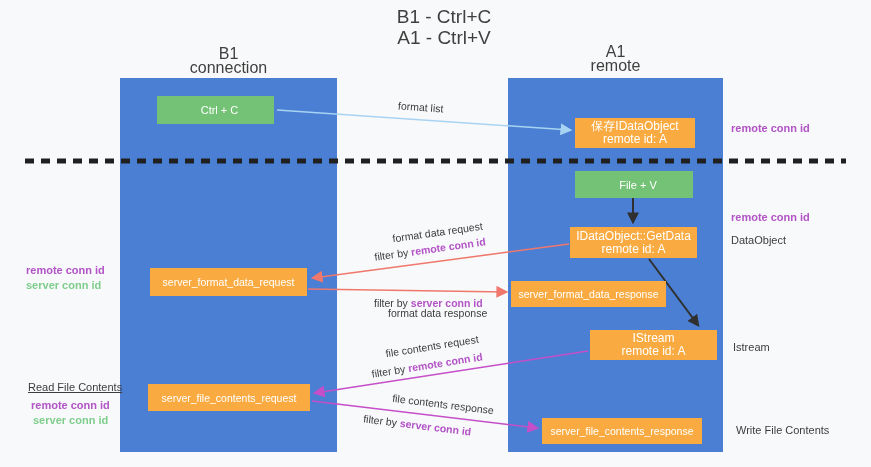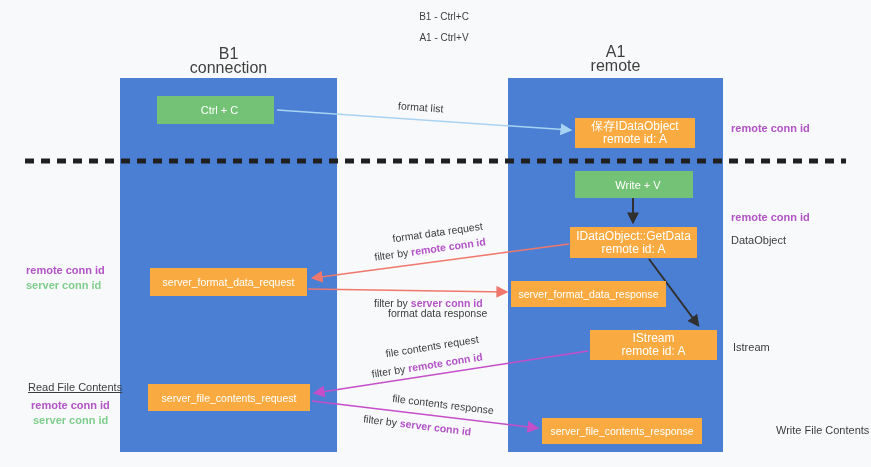--- a/index.html
+++ b/index.html
@@ -1,21 +1,21 @@
 <!DOCTYPE html>
 <html><head>
 <meta charset="utf-8">
 <style>
   * { margin:0; padding:0; box-sizing:border-box; }
   html,body { background:#f8f9fa; }
   body { font-family:"Liberation Sans", sans-serif; }
   .stage { position:relative; width:871px; height:467px; background:#f8f9fa; overflow:hidden; }
   .layer { position:absolute; left:0; top:0; width:871px; height:467px; pointer-events:none; }
   .title { position:absolute; left:344px; top:6px; width:200px; text-align:center;
-           font-size:10px; line-height:21px; color:#3f3f3f; }
+           font-size:19px; line-height:21px; color:#3f3f3f; }
   .lane { position:absolute; background:#4a7fd3; }
   .lane-header { position:absolute; text-align:center; font-size:16px; line-height:14px; color:#3f3f3f; }
   .box { position:absolute; display:flex; align-items:center; justify-content:center;
          color:#ffffff; text-align:center; font-size:11px; }
   .box.orange { background:#f9ab42; }
   .box.green  { background:#74c276;padding-left:8px; }
   .box.two-line { flex-direction:column; font-size:12px; line-height:13px; }
   .box.small { font-size:10.5px; }
   .anno { position:absolute; font-size:11px; color:#3d3d3d; white-space:nowrap; }
   .anno.purple { color:#b253c6; font-weight:bold; }
@@ -75,21 +75,21 @@
     <div>remote</div>
   </div>
 
   <div class="box green" style="left:157px; top:96px; width:117px; height:28px;">Ctrl + C</div>
 
   <div class="box orange two-line" style="left:575px; top:118px; width:120px; height:30px;">
     <div>保存IDataObject</div>
     <div>remote id: A</div>
   </div>
 
-  <div class="box green" style="left:575px; top:171px; width:118px; height:27px;">Write + V</div>
+  <div class="box green" style="left:575px; top:171px; width:118px; height:27px;">File + V</div>
 
   <div class="box orange two-line" style="left:570px; top:227px; width:127px; height:31px;">
     <div>IDataObject::GetData</div>
     <div>remote id: A</div>
   </div>
 
   <div class="box orange small" style="left:150px; top:268px; width:157px; height:28px;">server_format_data_request</div>
 
   <div class="box orange small" style="left:511px; top:281px; width:155px; height:26px;">server_format_data_response</div>
 
@@ -99,21 +99,21 @@
   </div>
 
   <div class="box orange small" style="left:148px; top:384px; width:162px; height:27px;">server_file_contents_request</div>
 
   <div class="box orange small" style="left:542px; top:418px; width:160px; height:26px;">server_file_contents_response</div>
 
   <div class="anno purple" style="left:731px; top:122px;">remote conn id</div>
   <div class="anno purple" style="left:731px; top:211px;">remote conn id</div>
   <div class="anno" style="left:731px; top:234px;">DataObject</div>
   <div class="anno" style="left:733px; top:341px;">Istream</div>
-  <div class="anno" style="left:736px; top:424px;margin-left:40px;">Write File Contents</div>
+  <div class="anno" style="left:736px; top:424px;">Write File Contents</div>
 
   <div class="anno purple" style="left:26px; top:264px;">remote conn id</div>
   <div class="anno greenl" style="left:26px; top:279px;">server conn id</div>
   <div class="anno" style="left:28px; top:381px;text-decoration:underline;">Read File Contents</div>
   <div class="anno purple" style="left:31px; top:399px;">remote conn id</div>
   <div class="anno greenl" style="left:33px; top:414px;">server conn id</div>
 
   <div class="arrow-label rot-p4" style="left:398px; top:101px;">format list</div>
 
   <div class="arrow-label rot-n8" style="left:392px; top:226px;">format data request</div>

